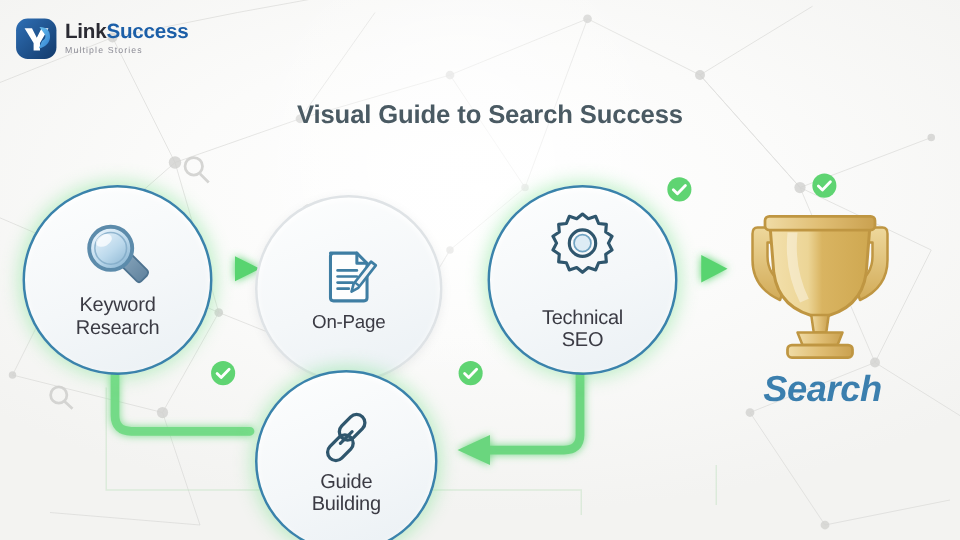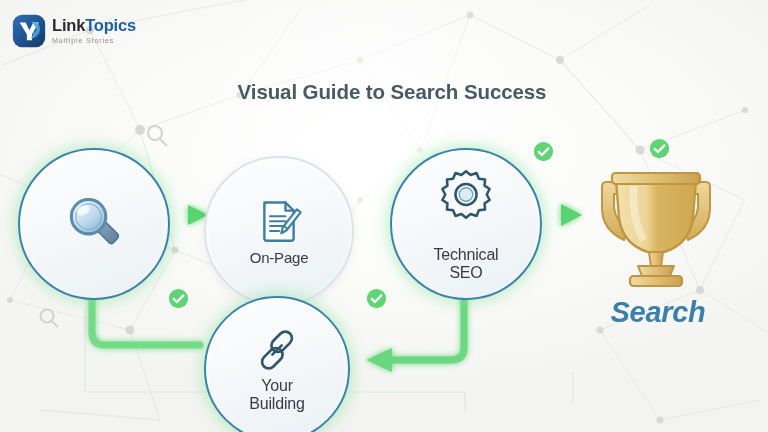--- a/index.html
+++ b/index.html
@@ -263,21 +263,21 @@
         <linearGradient id="lgB" x1="0" y1="0" x2="1" y2="1">
           <stop offset="0%" stop-color="#6fc4ef"></stop>
           <stop offset="100%" stop-color="#2f7fd0"></stop>
         </linearGradient>
       </defs>
       <rect x="1" y="1" width="38" height="38" rx="11" fill="url(#lgA)"></rect>
       <path d="M9 10 L16 10 L20.5 19 L25 10 L31.5 10 L23.5 24 L23.5 31 L17.5 31 L17.5 24 Z" fill="#ffffff"></path>
       <path d="M23 9 C30 9 33 13 33 18 C33 24 28 28 22.5 29 L25.5 22 C28 21 29 19 28.5 16.5 Z" fill="url(#lgB)"></path>
     </svg>
     <div class="logo-text-wrap">
-      <div class="logo-title"><span class="lt-a">Link</span><span class="lt-b">Topics</span></div>
+      <div class="logo-title"><span class="lt-a">Link</span><span class="lt-b">Success</span></div>
       <div class="logo-sub">Multiple Stories</div>
     </div>
   </div>
 
   <div id="subtitle">Visual Guide to Search Success</div>
 
   <svg id="connectors" viewBox="0 0 768 432" width="768" height="432">
     <defs>
       <filter id="gGlow" x="-60%" y="-60%" width="220%" height="220%">
         <feGaussianBlur stdDeviation="3.2" result="b"></feGaussianBlur>
@@ -323,20 +323,24 @@
         <linearGradient id="mgHandle" x1="0" y1="0" x2="1" y2="1">
           <stop offset="0%" stop-color="#8aa7bd"></stop>
           <stop offset="100%" stop-color="#5c7f9b"></stop>
         </linearGradient>
       </defs>
       <path d="M36 38 L44 30 L58 44 Q60 46 58 49 L53 54 Q51 56 49 54 L35 40 Z" fill="url(#mgHandle)" stroke="#4e7390" stroke-width="1.6" stroke-linejoin="round"></path>
       <circle cx="26" cy="25" r="19" fill="url(#mgGlass)" stroke="#5c8bab" stroke-width="3.4"></circle>
       <circle cx="26" cy="25" r="14" fill="none" stroke="#7fa9c6" stroke-width="1.4" opacity="0.8"></circle>
       <ellipse cx="20" cy="18" rx="7.5" ry="5" fill="#ffffff" opacity="0.72" transform="rotate(-28 20 18)"></ellipse>
     </svg>
+    <div class="node-label">
+      <span>Keyword</span>
+      <span class="lb2">Research</span>
+    </div>
   </div>
 
   <div class="node muted" id="node-onpage">
     <svg class="node-icon" width="52" height="52" viewBox="0 0 64 64">
       <g fill="none" stroke="#3f7ea3" stroke-width="3" stroke-linejoin="round" stroke-linecap="round">
         <path d="M14 8 H40 L50 18 V52 Q50 55 47 55 H17 Q14 55 14 52 V11 Q14 8 17 8 Z" fill="#fdfefe"></path>
         <path d="M40 8 V18 H50"></path>
         <g stroke-width="2.6">
           <path d="M21 25 H40"></path>
           <path d="M21 31 H40"></path>
@@ -374,21 +378,21 @@
 
   <div class="node accent" id="node-link">
     <svg class="node-icon" width="50" height="50" viewBox="0 0 64 64">
       <g fill="none" stroke="#2f566d" stroke-width="3.4" stroke-linejoin="round" stroke-linecap="round">
         <rect x="29.5" y="6.5" width="17" height="30" rx="8.5" transform="rotate(45 38 21.5)"></rect>
         <rect x="17.5" y="27.5" width="17" height="30" rx="8.5" transform="rotate(45 26 42.5)"></rect>
         <path d="M26 38 L38 26" stroke-width="3.2"></path>
       </g>
     </svg>
     <div class="node-label">
-      <span>Your</span>
+      <span>Guide</span>
       <span class="lb2">Building</span>
     </div>
   </div>
 
   <svg class="check-badge" id="check-1" viewBox="0 0 24 24">
     <circle cx="12" cy="12" r="11" fill="#5fd472"></circle>
     <path d="M6.5 12.4 L10.2 16 L17.5 8.4" stroke="#ffffff" stroke-width="2.6" fill="none" stroke-linecap="round" stroke-linejoin="round"></path>
   </svg>
   <svg class="check-badge" id="check-2" viewBox="0 0 24 24">
     <circle cx="12" cy="12" r="11" fill="#5fd472"></circle>

